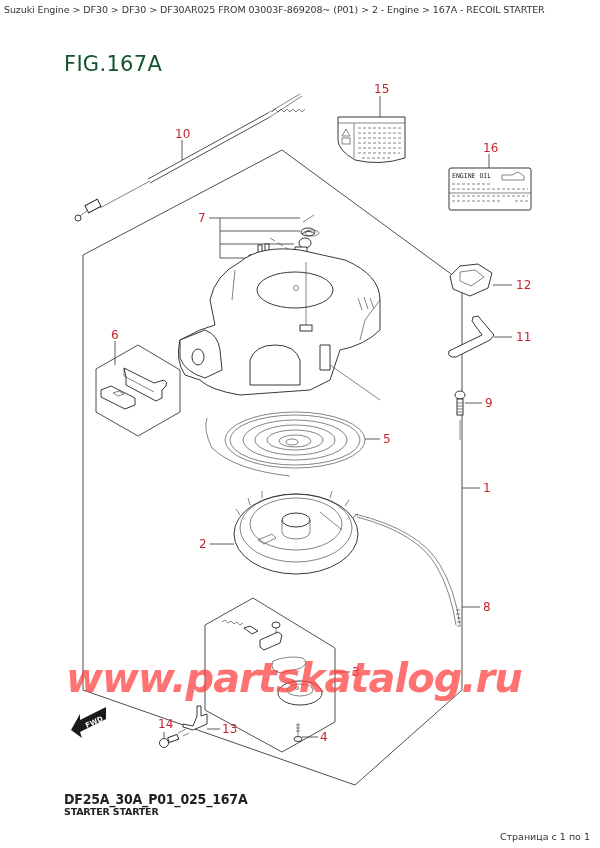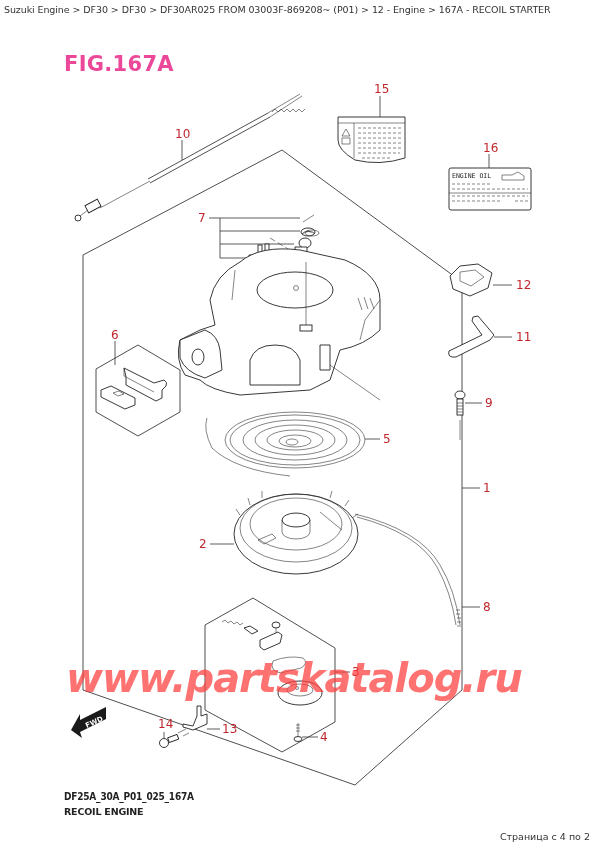--- a/index.html
+++ b/index.html
@@ -1,35 +1,35 @@
 <!DOCTYPE html>
 <html><head>
   <meta charset="utf-8">
   <style>
     html, body { margin: 0; padding: 0; background: #ffffff; }
     body { width: 600px; height: 848px; position: relative; overflow: hidden; font-family: "DejaVu Sans", sans-serif; }
     .breadcrumb { position: absolute; left: 4px; top: 4px; font-size: 9.5px; color: #333; white-space: nowrap; letter-spacing: -0.1px; }
     .breadcrumb span.sep { margin: 0 3px; }
-    .fig-title { position: absolute; left: 64px; top: 52px; font-size: 21px; font-weight: bold; color: #ec4899; font-family: "DejaVu Sans", sans-serif; letter-spacing: 0.3px; }
+    .fig-title { position: absolute; left: 64px; top: 52px; font-size: 21px; font-weight: normal; color: #14532d; font-family: "DejaVu Sans", sans-serif; letter-spacing: 0.3px; }
     .diagram { position: absolute; left: 0; top: 0; width: 600px; height: 848px; }
     .callout { font-family: "DejaVu Sans", sans-serif; font-size: 12px; fill: #c0262b; }
-    .footer-code { position: absolute; left: 64px; top: 791px; font-size: 10px; font-weight: bold; color: #222; font-family: "DejaVu Sans Condensed", "DejaVu Sans", sans-serif; letter-spacing: -0.2px; }
+    .footer-code { position: absolute; left: 64px; top: 791px; font-size: 14px; font-weight: bold; color: #222; font-family: "DejaVu Sans Condensed", "DejaVu Sans", sans-serif; letter-spacing: -0.2px; }
     .footer-name { position: absolute; left: 64px; top: 806px; font-size: 9.5px; font-weight: bold; color: #222; font-family: "DejaVu Sans", sans-serif; letter-spacing: -0.2px; }
     .page-indicator { position: absolute; right: 10px; top: 831px; font-size: 9.5px; color: #333; }
     .watermark { position: absolute; left: 66px; top: 655px; font-size: 40px; font-weight: bold; font-style: italic; color: rgba(255, 60, 60, 0.72); font-family: "DejaVu Sans", sans-serif; letter-spacing: -1px; white-space: nowrap; }
     .line { stroke: #222; stroke-width: 0.8; fill: none; }
     .part { stroke: #222; stroke-width: 0.9; fill: #fff; }
     .thin { stroke: #333; stroke-width: 0.6; fill: none; }
     .leader { stroke: #333; stroke-width: 0.8; fill: none; }
   </style>
 </head>
 <body>
 
 <div class="breadcrumb">
-  <span>Suzuki Engine</span><span class="sep">&gt;</span><span>DF30</span><span class="sep">&gt;</span><span>DF30</span><span class="sep">&gt;</span><span>DF30AR025 FROM 03003F-869208~ (P01)</span><span class="sep">&gt;</span><span>12 - Engine</span><span class="sep">&gt;</span><span>167A - RECOIL STARTER</span>
+  <span>Suzuki Engine</span><span class="sep">&gt;</span><span>DF30</span><span class="sep">&gt;</span><span>DF30</span><span class="sep">&gt;</span><span>DF30AR025 FROM 03003F-869208~ (P01)</span><span class="sep">&gt;</span><span>2 - Engine</span><span class="sep">&gt;</span><span>167A - RECOIL STARTER</span>
 </div>
 
 <div class="fig-title">FIG.167A</div>
 
 <svg class="diagram" viewBox="0 0 600 848" xmlns="http://www.w3.org/2000/svg">
 
   <path class="line" d="M83 255 L282 150 L462 282 L462 690 L355 785 L83 690 Z"></path>
 
   <path class="line" d="M205 625 L253 598 L335 648 L335 722 L282 752 L205 710 Z"></path>
 
@@ -211,15 +211,15 @@
     <text class="callout" x="352" y="676">3</text>
     <text class="callout" x="320" y="741">4</text>
     <text class="callout" x="222" y="733">13</text>
     <text class="callout" x="158" y="728">14</text>
   </g>
 </svg>
 
 <div class="watermark">www.partskatalog.ru</div>
 
 <div class="footer-code">DF25A_30A_P01_025_167A</div>
-<div class="footer-name">RECOIL ENGINE</div>
-
-<div class="page-indicator">Страница с 4 по 2</div>
+<div class="footer-name">STARTER STARTER</div>
+
+<div class="page-indicator">Страница с 1 по 1</div>
 
 </body></html>

